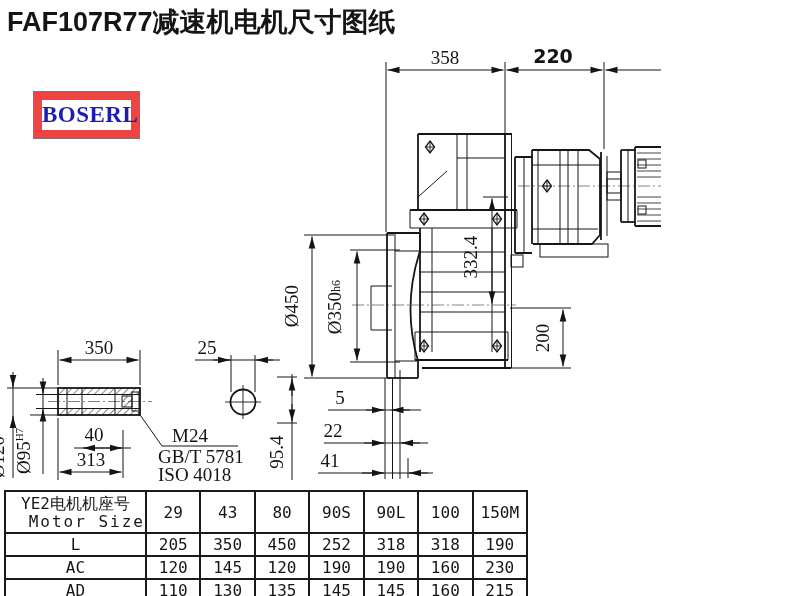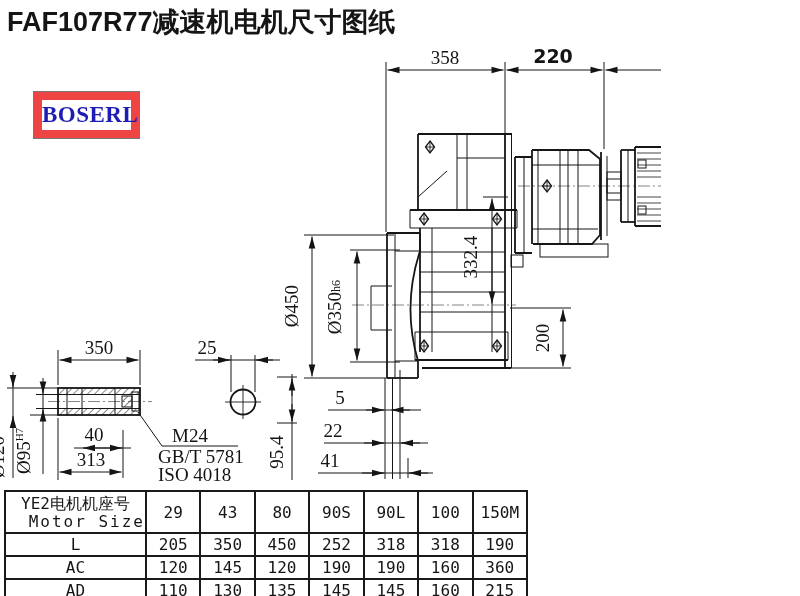--- a/index.html
+++ b/index.html
@@ -338,21 +338,21 @@
           <td>190</td>
         </tr>
         <tr>
           <td class="c0">AC</td>
           <td>120</td>
           <td>145</td>
           <td>120</td>
           <td>190</td>
           <td>190</td>
           <td>160</td>
-          <td>360</td>
+          <td>230</td>
         </tr>
         <tr>
           <td class="c0">AD</td>
           <td>110</td>
           <td>130</td>
           <td>135</td>
           <td>145</td>
           <td>145</td>
           <td>160</td>
           <td>215</td>

